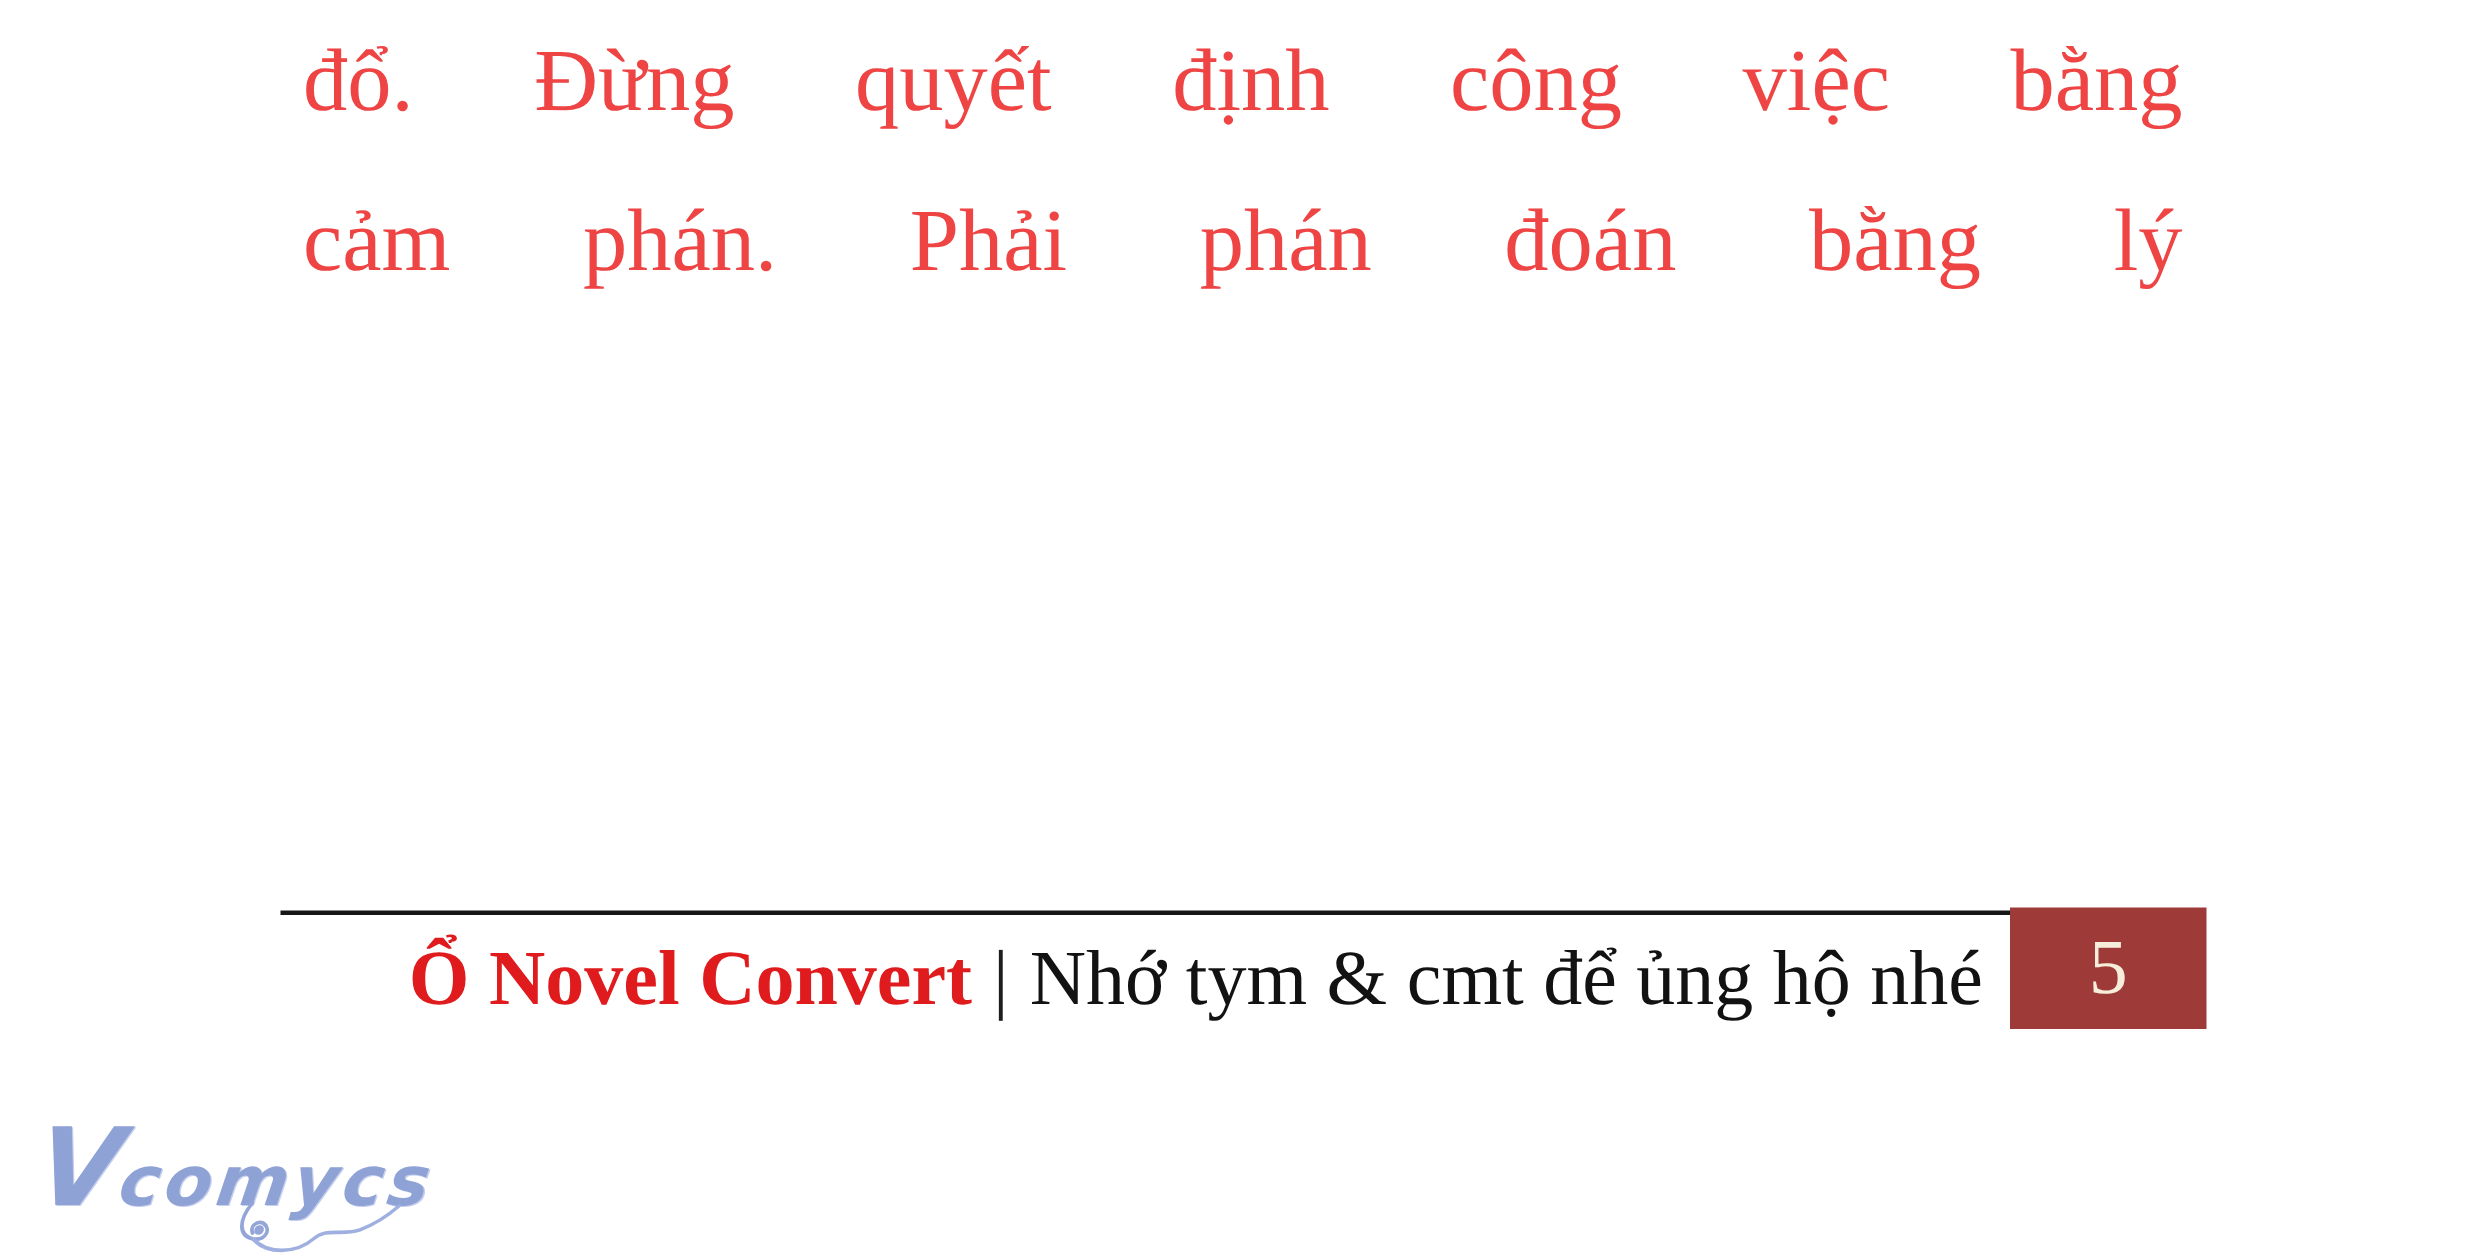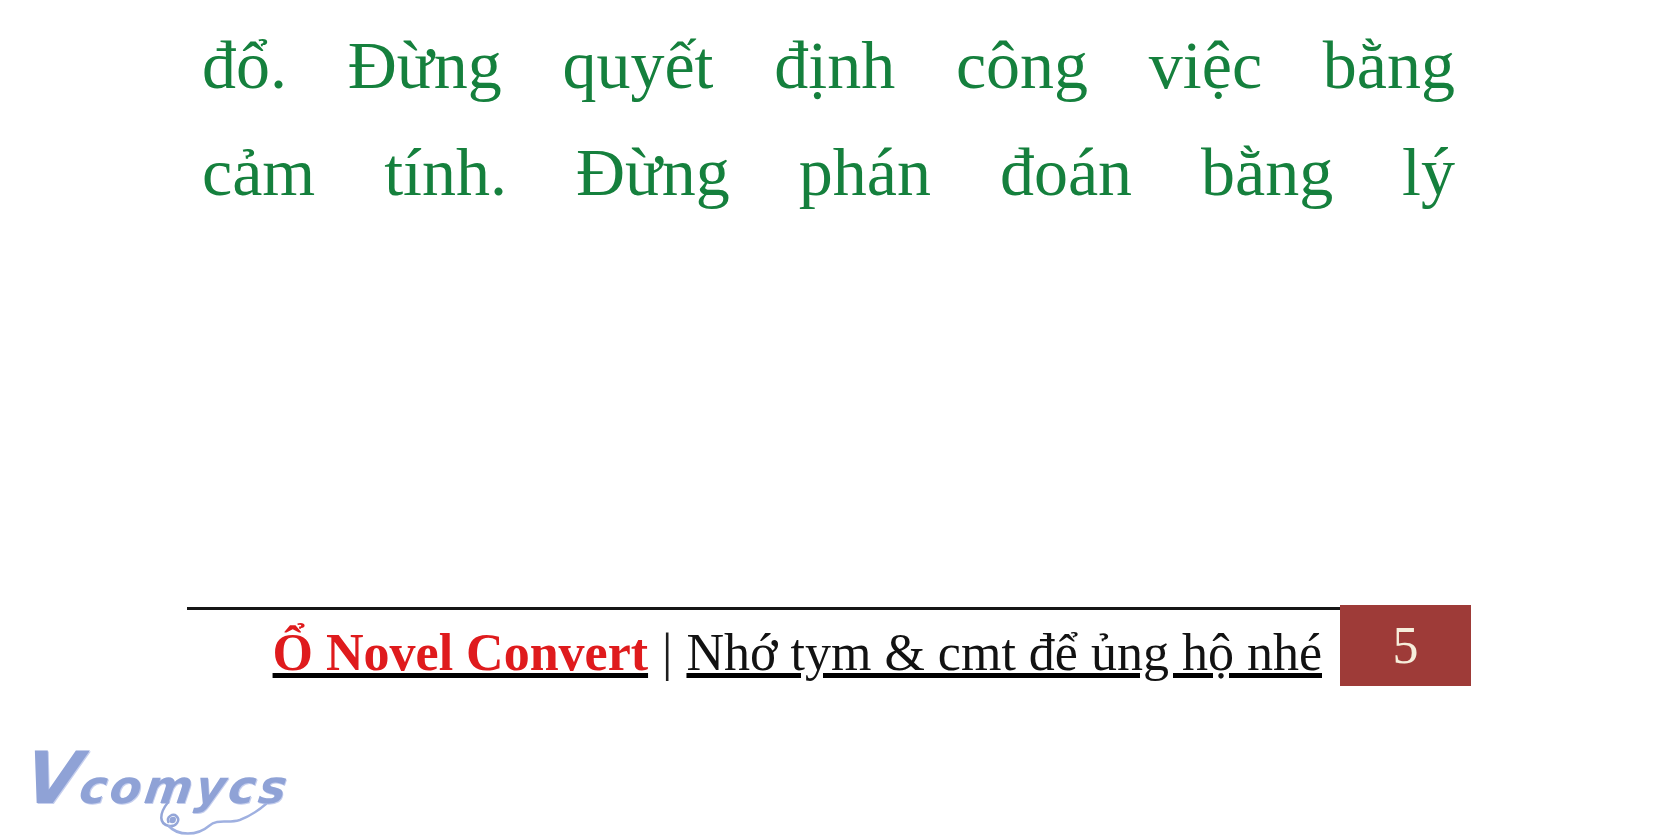--- a/index.html
+++ b/index.html
@@ -10,24 +10,24 @@
     height: 839px;
     background: #ffffff;
     overflow: hidden;
     font-family: "Liberation Serif", serif;
   }
 
   
   .body-text {
     position: absolute;
     left: 202px;
-    top: 12px;
+    top: 0;
     width: 1253px;
-    font-size: 68px;
-    color: #15803d;
+    font-size: 59px;
+    color: #ef4444;
     font-family: "Liberation Serif", serif;
   }
   .body-line {
     height: 107px;
     line-height: 107px;
   }
   .body-line.justified {
     text-align: justify;
     text-align-last: justify;
   }
@@ -44,21 +44,20 @@
 
   
   .footer-text {
     position: absolute;
     top: 624px;
     right: 333px;
     white-space: nowrap;
     font-size: 52px;
     line-height: 58px;
     font-family: "Liberation Serif", serif;
-    text-decoration: underline;
   }
   .footer-brand {
     font-weight: bold;
     color: #df1b1d;
   }
   .footer-sep {
     color: #1d1d1d;
     font-weight: normal;
     padding: 0 14px;
   }
@@ -121,21 +120,21 @@
     height: 38px;
   }
 </style>
 </head>
 <body>
 
 <div class="page">
 
   <div class="body-text">
     <div class="body-line justified">đổ. Đừng quyết định công việc bằng</div>
-    <div class="body-line justified">cảm tính. Đừng phán đoán bằng lý</div>
+    <div class="body-line justified">cảm phán. Phải phán đoán bằng lý</div>
   </div>
 
   <div class="footer-rule"></div>
 
   <div class="footer-text">
     <span class="footer-brand">Ổ Novel Convert</span><span class="footer-sep">|</span><span class="footer-msg">Nhớ tym &amp; cmt để ủng hộ nhé</span>
   </div>
 
   <div class="page-number-box">
     <span class="page-number">5</span>

